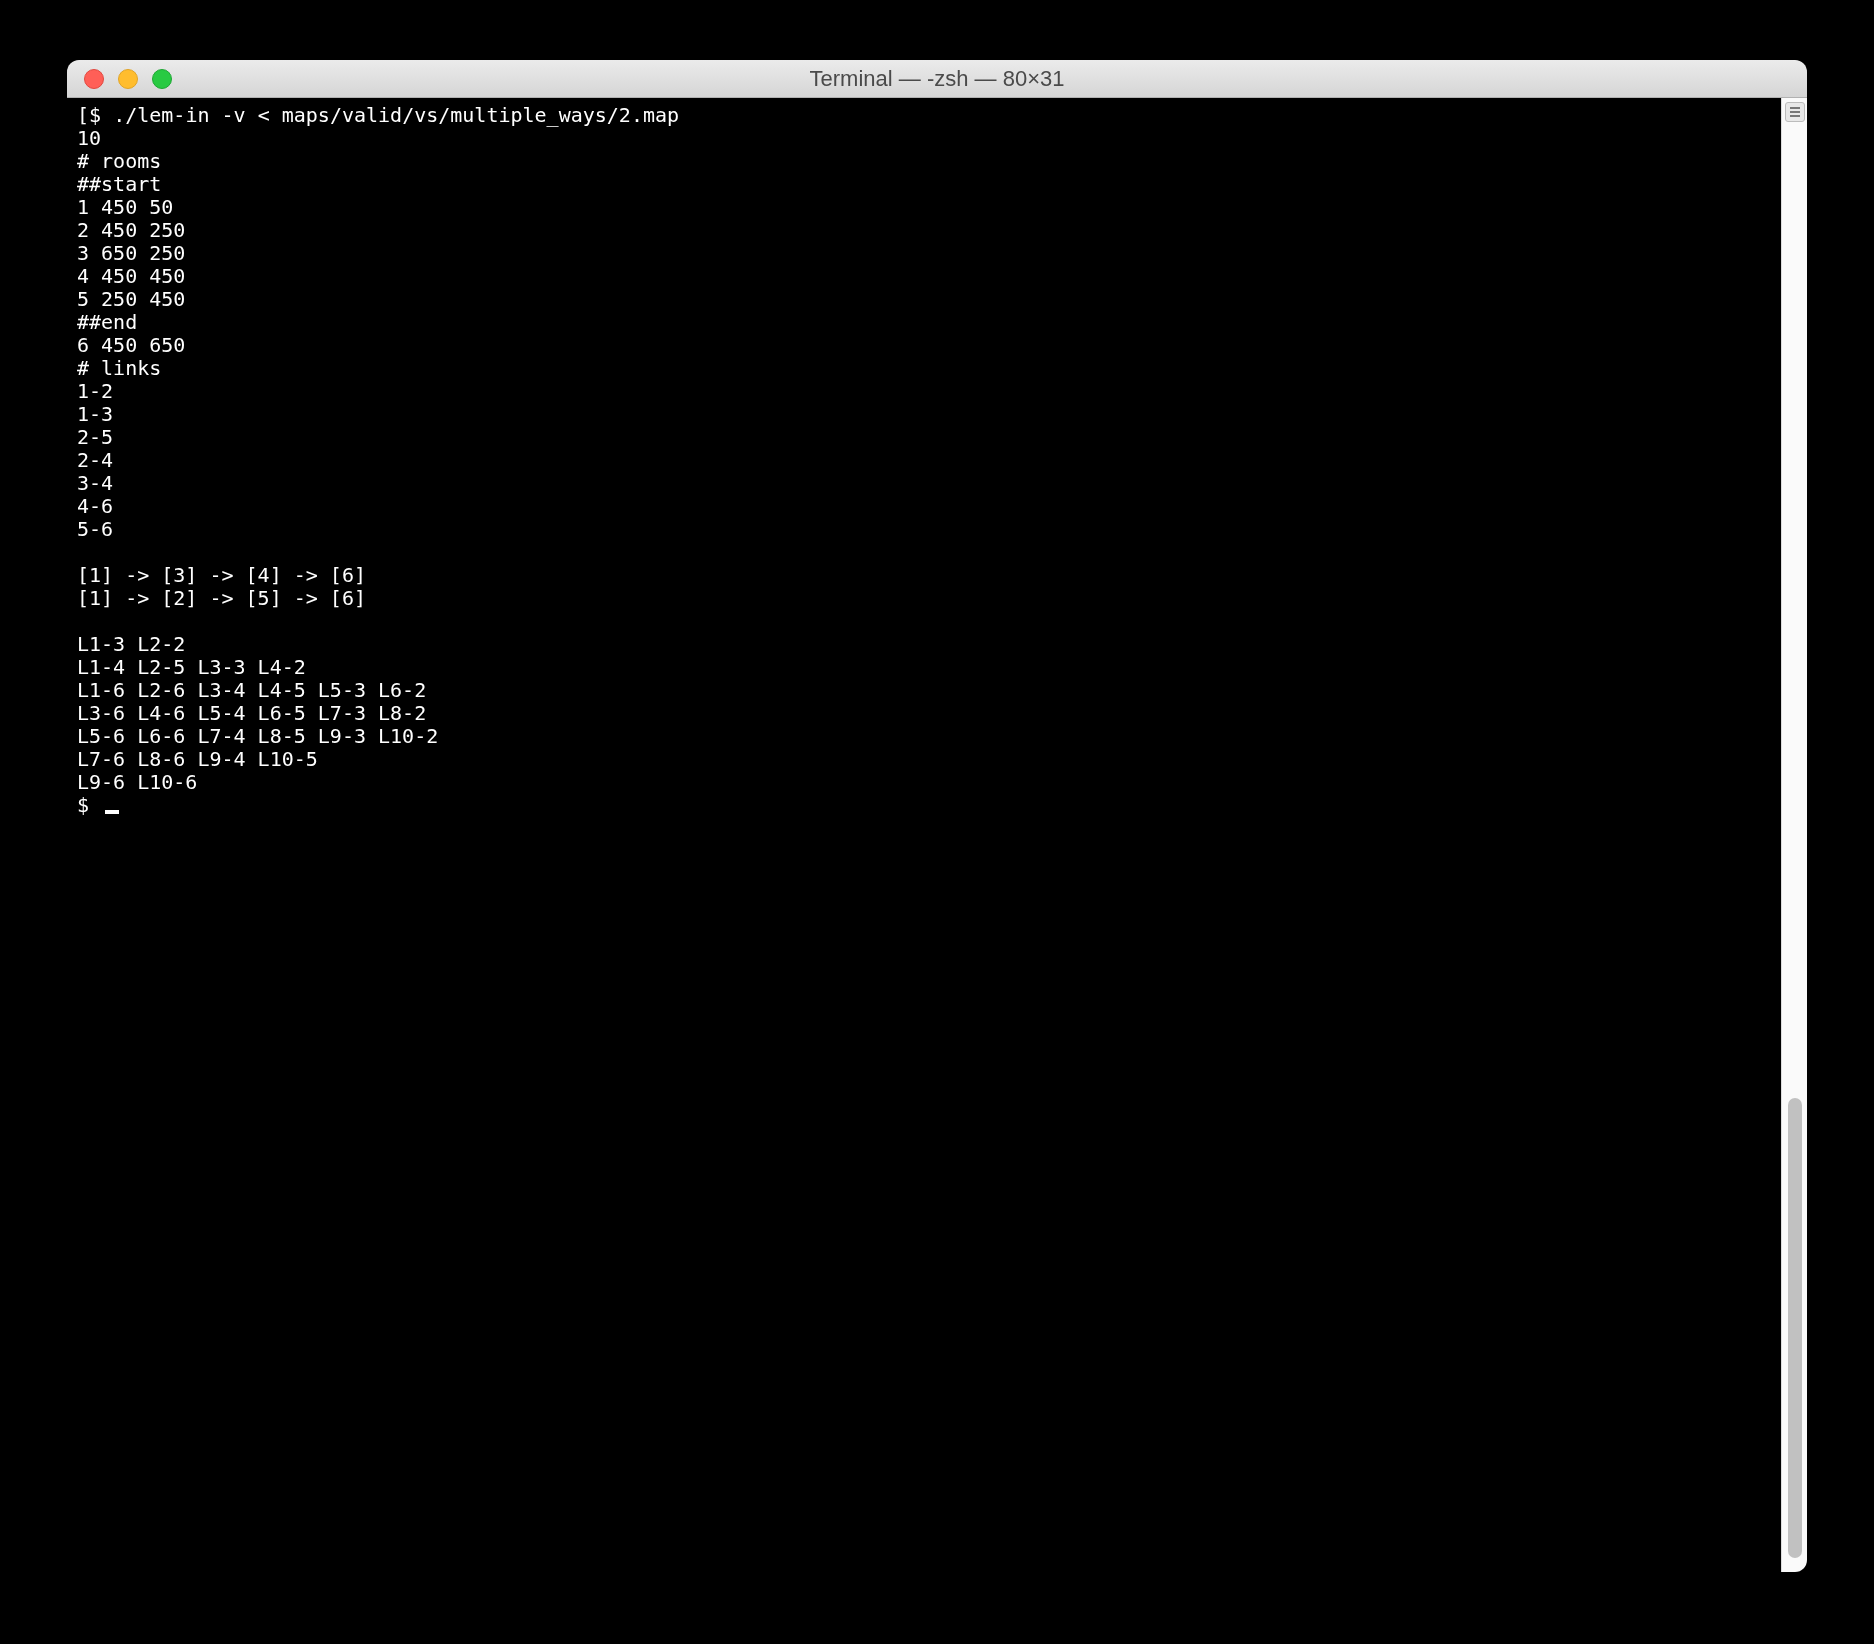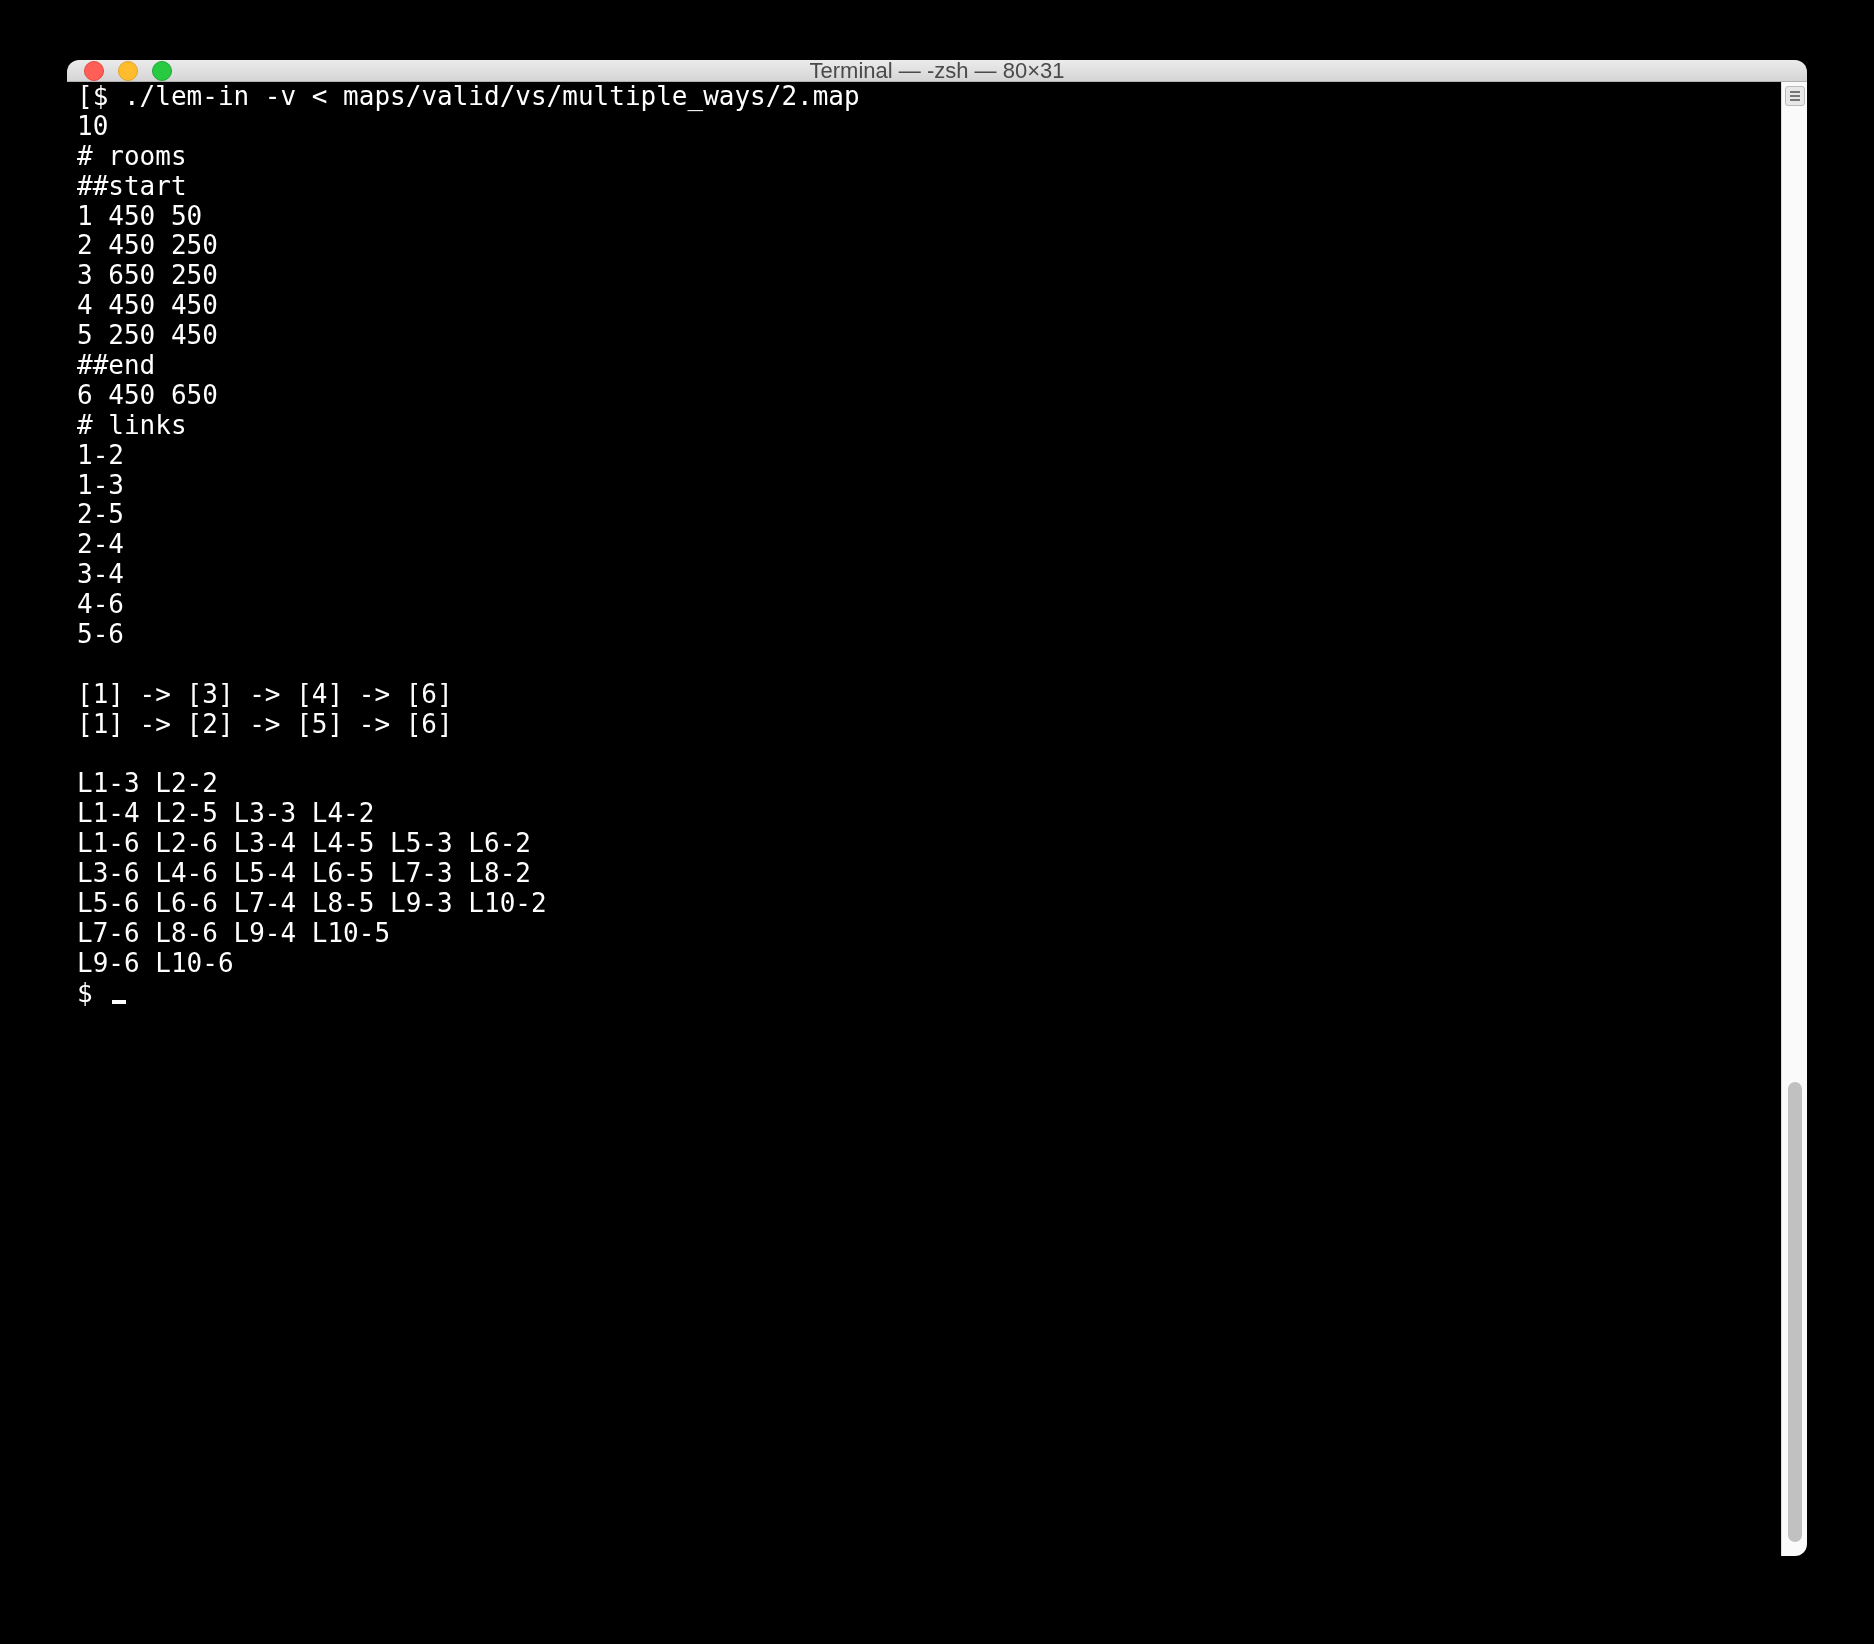--- a/index.html
+++ b/index.html
@@ -18,21 +18,21 @@
       font-family: "Menlo", "Monaco", "Consolas", monospace;
     }
     .window {
       width: 1740px;
       background: #000;
       border-radius: 12px;
       overflow: hidden;
       box-shadow: 0 20px 60px rgba(0,0,0,0.8);
     }
     .titlebar {
-      height: 22px;
+      height: 38px;
       background: linear-gradient(to bottom, #ebebeb, #d5d5d5);
       border-bottom: 1px solid #b1b1b1;
       display: flex;
       align-items: center;
       position: relative;
       padding: 0 17px;
     }
     .traffic-lights {
       display: flex;
       gap: 14px;
@@ -56,23 +56,23 @@
       color: #4a4a4a;
       pointer-events: none;
     }
     .terminal-body {
       background: #000;
       display: flex;
       height: 1474px;
     }
     .terminal-content {
       flex: 1;
-      padding: 0 10px;
+      padding: 6px 10px;
       color: #ffffff;
-      font-size: 26px;
+      font-size: 20px;
       line-height: 1.15;
       white-space: pre;
       font-family: "Menlo", "Monaco", "Consolas", monospace;
       overflow: hidden;
     }
     .scrollbar-track {
       width: 26px;
       background: #fafafa;
       border-left: 1px solid #dcdcdc;
       position: relative;

